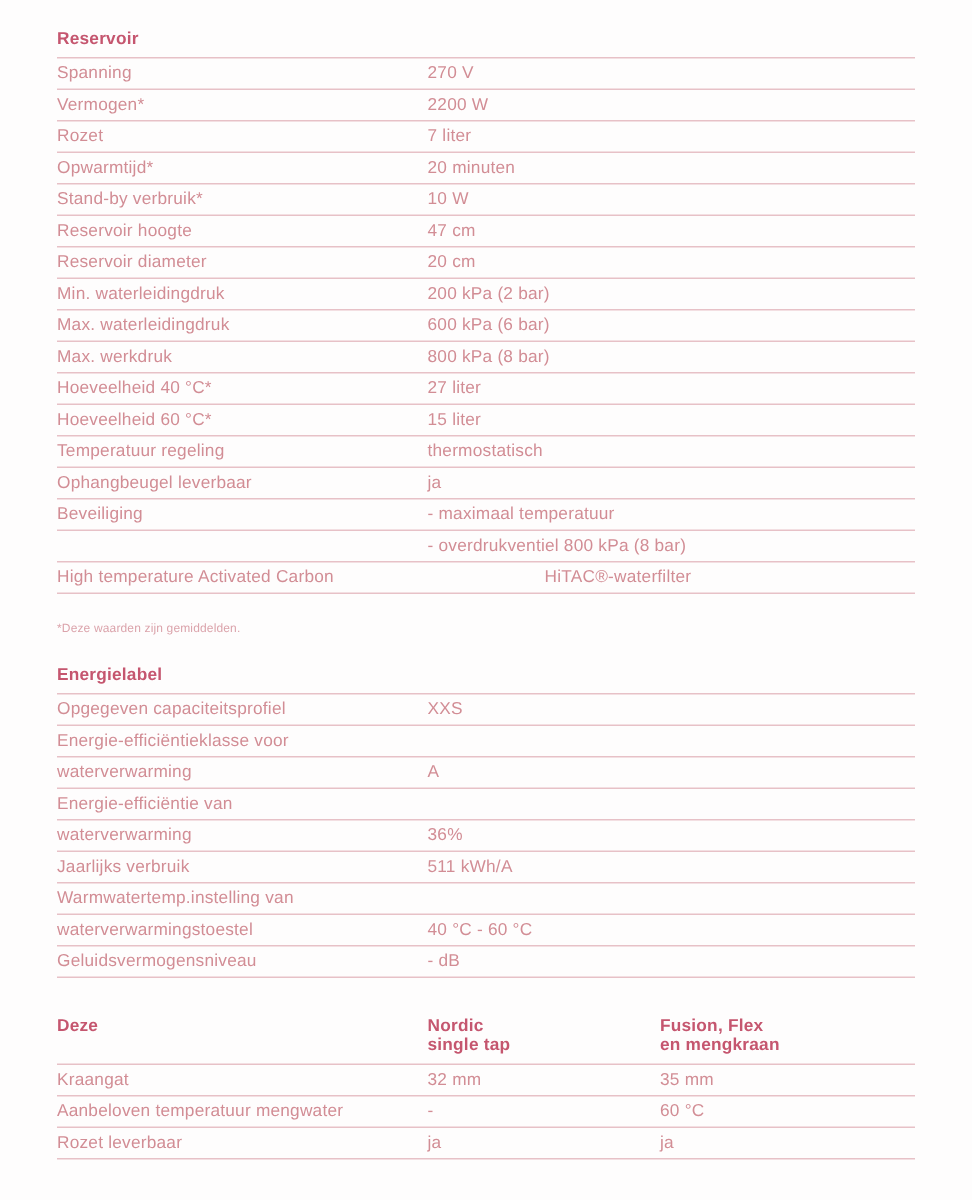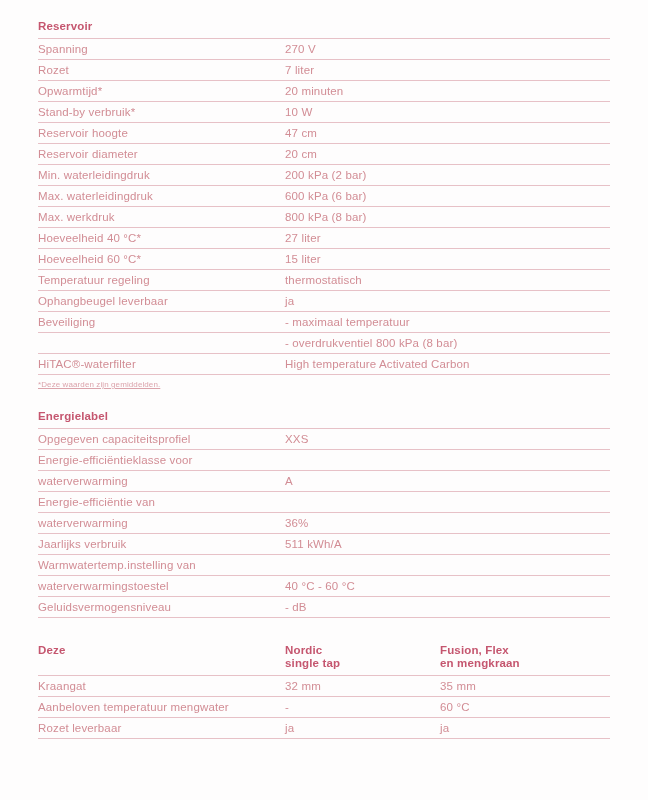--- a/index.html
+++ b/index.html
@@ -31,42 +31,46 @@
   }
   .trow .cell.c0{flex:0 0 247px;}
   .trow.cols-2 .cell.c1{flex:1 1 auto;}
   .trow.cols-3 .cell.c1{flex:0 0 155px;}
   .trow.cols-3 .cell.c2{flex:1 1 auto;}
   .trow.head{padding:0 0 5px 0;}
   .trow.head .cell{
     font-weight:bold;color:var(--c-header);
   }
   .footnote{
-    margin-top:5px;font-size:8px;line-height:10px;
-    color:var(--c-footnote);letter-spacing:.1px;text-decoration:underline;
+    margin-top:18px;font-size:8px;line-height:10px;
+    color:var(--c-footnote);letter-spacing:.1px;
   }
   .section-energielabel{margin-top:20px;}
   .section-kraan{margin-top:26px;}
 </style>
 </head>
 <body>
 
 <div class="page">
   <div class="content">
 
     <div class="spec-table section-reservoir">
       <div class="trow head cols-2">
           <div class="cell c0">Reservoir</div>
         </div>
       <div class="tbody">
           <div class="trow cols-2">
             <div class="cell c0">Spanning</div>
             <div class="cell c1">270 V</div>
           </div>
           <div class="trow cols-2">
+            <div class="cell c0">Vermogen*</div>
+            <div class="cell c1">2200 W</div>
+          </div>
+          <div class="trow cols-2">
             <div class="cell c0">Rozet</div>
             <div class="cell c1">7 liter</div>
           </div>
           <div class="trow cols-2">
             <div class="cell c0">Opwarmtijd*</div>
             <div class="cell c1">20 minuten</div>
           </div>
           <div class="trow cols-2">
             <div class="cell c0">Stand-by verbruik*</div>
             <div class="cell c1">10 W</div>
@@ -109,22 +113,22 @@
           </div>
           <div class="trow cols-2">
             <div class="cell c0">Beveiliging</div>
             <div class="cell c1">- maximaal temperatuur</div>
           </div>
           <div class="trow cols-2">
             <div class="cell c0"></div>
             <div class="cell c1">- overdrukventiel 800 kPa (8 bar)</div>
           </div>
           <div class="trow cols-2">
+            <div class="cell c1">High temperature Activated Carbon</div>
             <div class="cell c0">HiTAC®-waterfilter</div>
-            <div class="cell c1">High temperature Activated Carbon</div>
           </div>
         </div>
       <div class="footnote">*Deze waarden zijn gemiddelden.</div>
     </div>
 
     <div class="spec-table section-energielabel">
       <div class="trow head cols-2">
           <div class="cell c0">Energielabel</div>
           <div class="cell c1"></div>
         </div>

